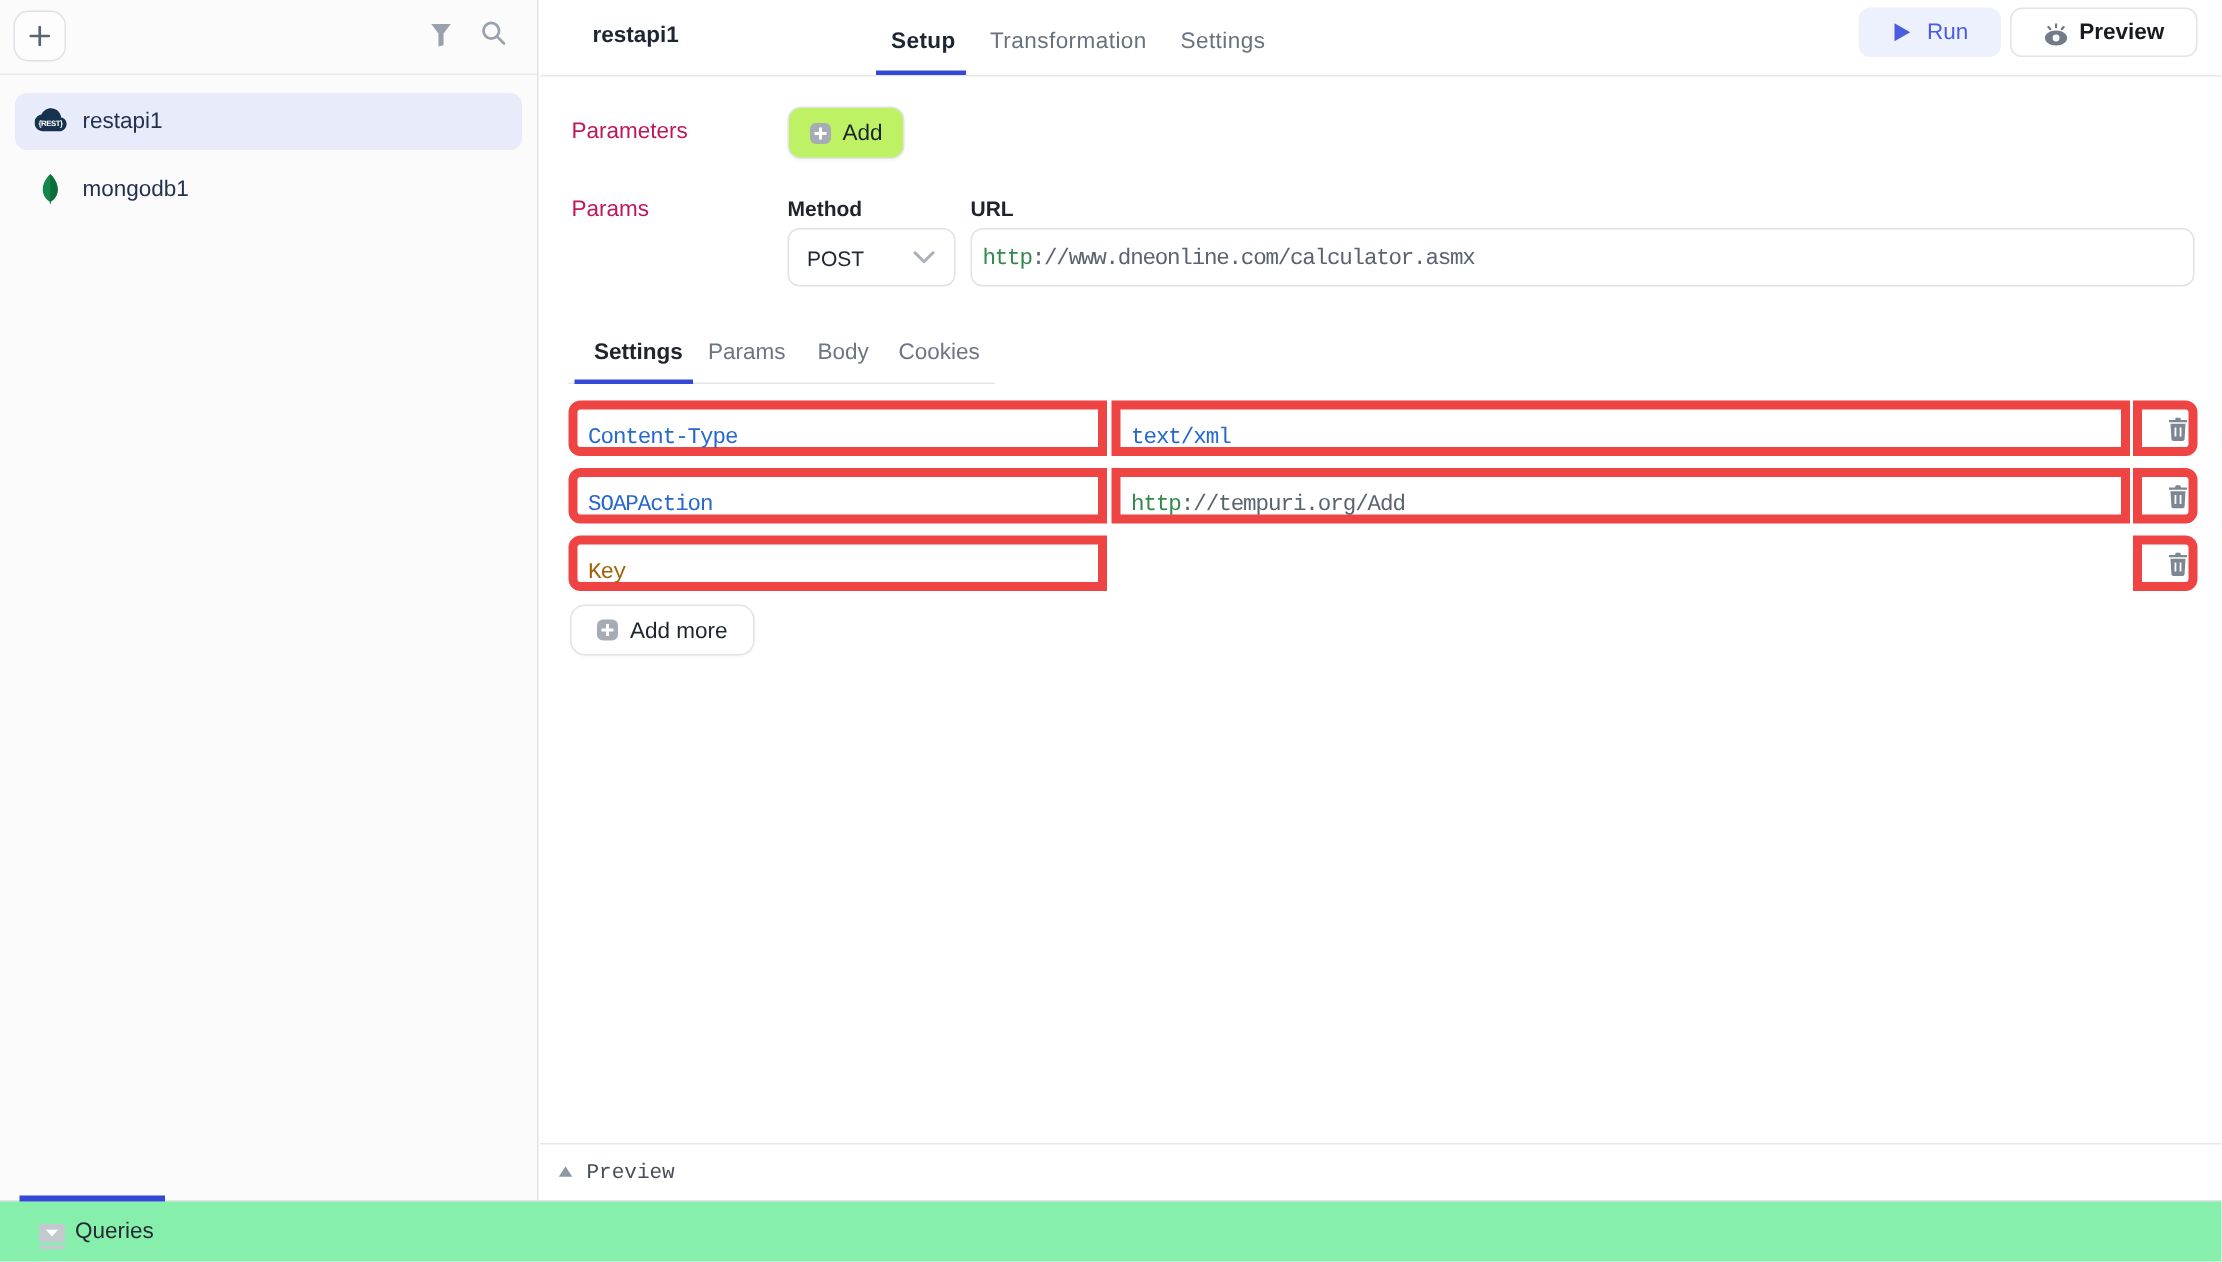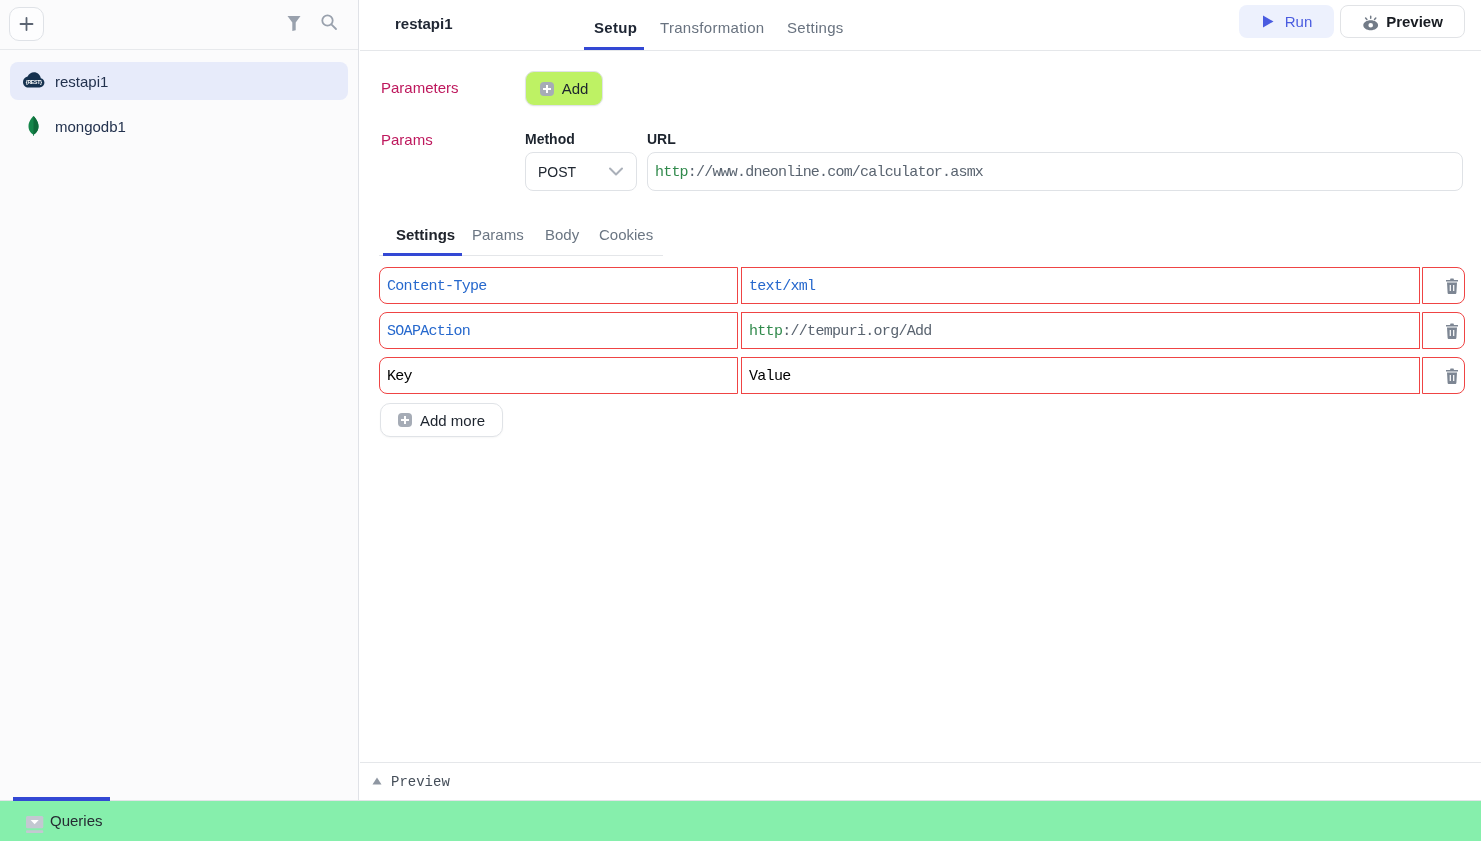--- a/index.html
+++ b/index.html
@@ -50,27 +50,27 @@
   .plussq:after  { content:""; position:absolute; left:3px; top:6px; width:8px; height:2px; background:#fff; }
   .select { position:absolute; left:165px; top:102px; width:112px; height:39px;
     border:1px solid #dfe2e6; border-radius:8px; background:#fff; }
   .select .val { position:absolute; left:12px; top:11px; font-size:14px; color:#212832; }
   .urlbox { position:absolute; left:287px; top:102px; width:816px; height:39px;
     border:1px solid #dfe2e6; border-radius:8px; background:#fff; }
   .mono15 { font-family:"Liberation Mono", monospace; font-size:15px; letter-spacing:-0.7px; }
   .g { color:#318a4c; }
   .gray { color:#5a6470; }
   .blue { color:#2668cd; }
-  .ph { color:#000000;text-align:center; }
+  .ph { color:#a16207;text-align:center; }
   .htab { position:absolute; top:0; height:42px; line-height:42px; font-size:15px; color:#6b7683; }
   .hline-gray { position:absolute; left:19px; top:205px; width:284px; height:1px; background:#e4e6e9; }
   .hline-blue { position:absolute; left:23px; top:203px; width:79px; height:3px; background:#3348d4; }
 
   
-  .cell { position:absolute; border:1px solid #ef4444; background:#fff; height:37px;padding-left:16px; }
+  .cell { position:absolute; border:6px solid #ef4444; background:#fff; height:37px;padding-left:16px; }
   .keycell { left:19px; width:359px; border-radius:8px 0 0 8px; }
   .valcell { left:381px; width:679px; }
   .delcell { left:1062px; width:43px; border-radius:0 8px 8px 0; }
   .r1 { top:217px; } .r2 { top:262px;text-align:right; } .r3 { top:307px; }
   .cell .tx { position:absolute; left:7px; top:10px; }
   .btn-addmore { position:absolute; left:20px; top:353px; width:123px; height:34px;
     background:#fff; border:1px solid #e0e3e7; border-radius:10px;
     box-shadow:0 1px 2px rgba(0,0,0,0.04); font-size:15px; color:#1d242e; }
 
   
@@ -190,23 +190,20 @@
           <svg width="14" height="16" viewBox="0 0 14 16">
             <path d="M5.5 0.5h3l0.5 1.5H13v1.5H1V2h4L5.5 0.5z" fill="#7d8693"></path>
             <path d="M2 4.5h10l-0.6 10.2c0 0.7-0.6 1.3-1.3 1.3H3.9c-0.7 0-1.3-0.6-1.3-1.3L2 4.5z" fill="#7d8693"></path>
             <path d="M5.3 7v6M8.7 7v6" stroke="#fff" stroke-width="1.2"></path>
           </svg>
         </div>
 
       <div class="cell keycell r3">
           <div class="tx mono15 ph">Key</div>
         </div>
-      <div class="cell valcell r3">
-          <div class="tx mono15 ph">Value</div>
-        </div>
       <div class="cell delcell r3 btncenter">
           <svg width="14" height="16" viewBox="0 0 14 16">
             <path d="M5.5 0.5h3l0.5 1.5H13v1.5H1V2h4L5.5 0.5z" fill="#7d8693"></path>
             <path d="M2 4.5h10l-0.6 10.2c0 0.7-0.6 1.3-1.3 1.3H3.9c-0.7 0-1.3-0.6-1.3-1.3L2 4.5z" fill="#7d8693"></path>
             <path d="M5.3 7v6M8.7 7v6" stroke="#fff" stroke-width="1.2"></path>
           </svg>
         </div>
 
       <div class="btn-addmore btncenter"><span class="plussq"></span>Add more</div>
     </div>

